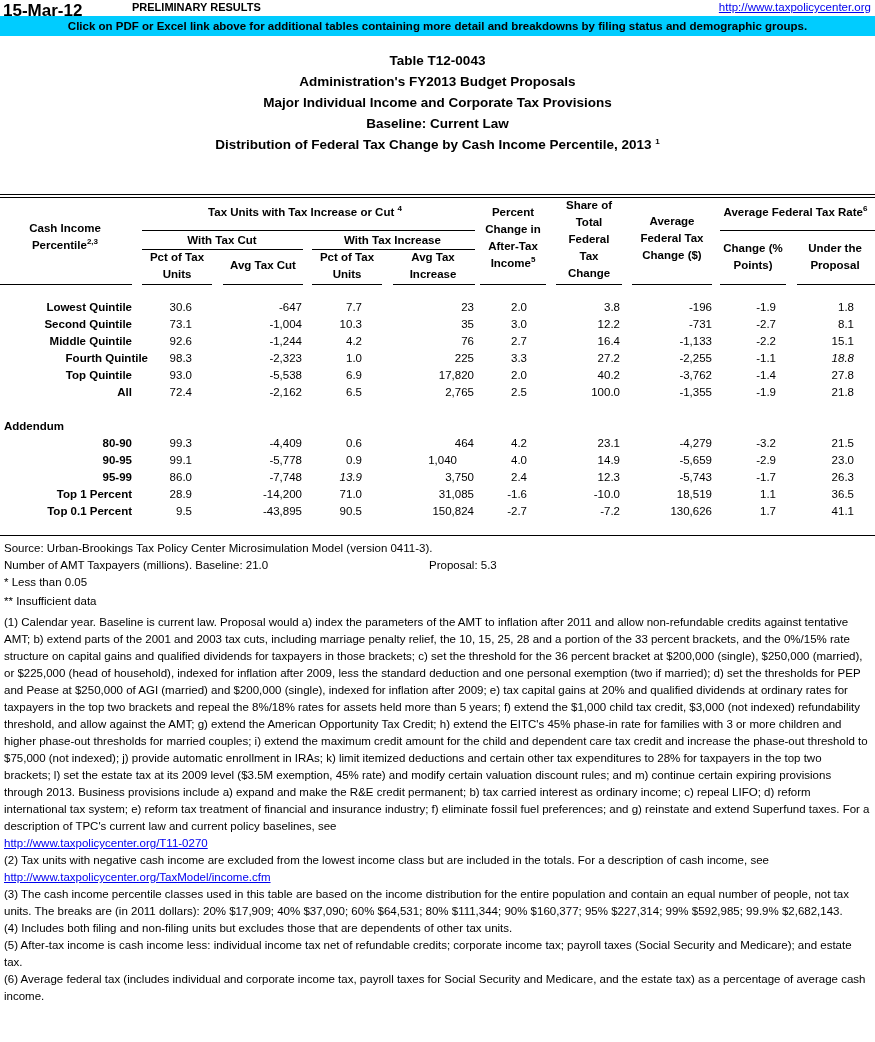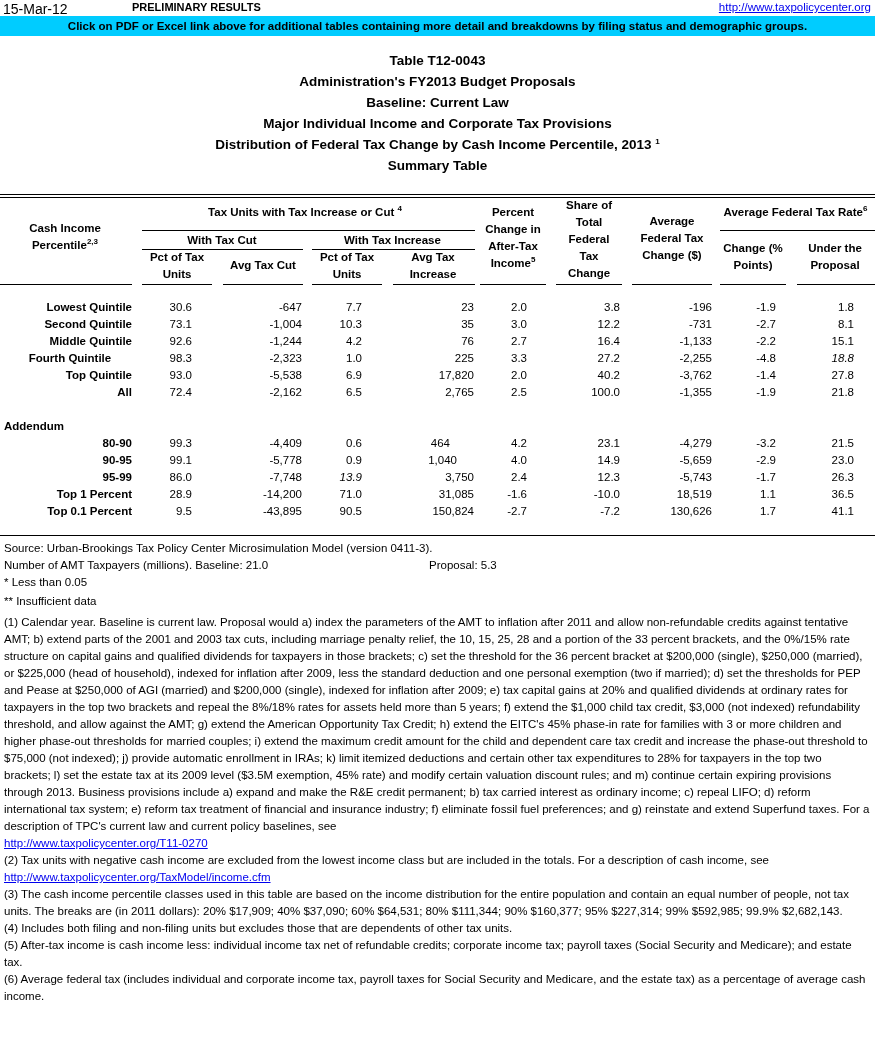--- a/index.html
+++ b/index.html
@@ -1,20 +1,20 @@
 <!DOCTYPE html>
 <html><head>
 <meta charset="utf-8">
 <style>
   html, body { margin:0; padding:0; background:#ffffff; }
   body { width:875px; height:1042px; position:relative; overflow:hidden;
          font-family:"Liberation Sans", "DejaVu Sans", sans-serif; color:#000; font-size:12px; }
   .abs { position:absolute; }
   .topbar { left:0; top:0; width:875px; height:16px; }
-  .date { left:3px; top:1px; font-weight:normal; font-size:14px; }
+  .date { left:3px; top:1px; font-weight:bold; font-size:17px; }
   .prelim { left:132px; top:1px; font-weight:bold; font-size:11px; }
   .toplink { right:4px; top:1px; font-size:11.5px; color:#0000ee; text-decoration:underline; cursor:pointer; }
   .banner { left:0; top:16px; width:875px; height:20px; background:#00ccff;
             font-weight:bold; font-size:11.5px; text-align:center; line-height:20px; }
   .titles { left:0; top:50px; width:875px; text-align:center; font-weight:bold; font-size:13.5px; }
   .titles div { height:21px; line-height:21px; }
   sup { font-size:8px; vertical-align:super; line-height:0; }
 
   .rule { position:absolute; background:#000; }
   .hdr { position:absolute; font-weight:bold; font-size:11.5px; text-align:center; line-height:17px; }
@@ -34,24 +34,23 @@
 <div class="abs topbar">
   <span class="abs date">15-Mar-12</span>
   <span class="abs prelim">PRELIMINARY RESULTS</span>
   <a class="abs toplink">http://www.taxpolicycenter.org</a>
 </div>
 <div class="abs banner">Click on PDF or Excel link above for additional tables containing more detail and breakdowns by filing status and demographic groups.</div>
 
 <div class="abs titles">
   <div>Table T12-0043</div>
   <div>Administration's FY2013 Budget Proposals</div>
+  <div>Major Individual Income and Corporate Tax Provisions</div>
   <div>Baseline: Current Law</div>
-  <div>Major Individual Income and Corporate Tax Provisions</div>
   <div><span>Distribution of Federal Tax Change by Cash Income Percentile, 2013</span> <sup>1</sup></div>
-  <div>Summary Table</div>
 </div>
 
 <div class="rule" style="left:0;top:194px;width:875px;height:1px;"></div>
 <div class="rule" style="left:0;top:197px;width:875px;height:1px;"></div>
 
 <div class="hdr" style="left:5px;top:220px;width:120px;">
   <div>Cash Income</div>
   <div><span>Percentile</span><sup>2,3</sup></div>
 </div>
 <div class="hdr" style="left:140px;top:204px;width:330px;">
@@ -151,29 +150,29 @@
       <span class="num" style="left: 222px; width: 80px;">-1,244</span>
       <span class="num" style="left: 312px; width: 50px;">4.2</span>
       <span class="num" style="left: 392px; width: 82px;">76</span>
       <span class="num" style="left: 480px; width: 47px;">2.7</span>
       <span class="num" style="left: 556px; width: 64px;">16.4</span>
       <span class="num" style="left: 632px; width: 80px;">-1,133</span>
       <span class="num" style="left: 720px; width: 56px;">-2.2</span>
       <span class="num" style="left: 797px; width: 57px;">15.1</span>
     </div>
     <div class="row" style="top: 350px;">
-      <span class="lbl" style="left: 4px; width: 132px; text-align: center;">Fourth Quintile</span>
+      <span class="lbl" style="left: 16px; width: 132px;">Fourth Quintile</span>
       <span class="num" style="left: 142px; width: 50px;">98.3</span>
       <span class="num" style="left: 222px; width: 80px;">-2,323</span>
       <span class="num" style="left: 312px; width: 50px;">1.0</span>
       <span class="num" style="left: 392px; width: 82px;">225</span>
       <span class="num" style="left: 480px; width: 47px;">3.3</span>
       <span class="num" style="left: 556px; width: 64px;">27.2</span>
       <span class="num" style="left: 632px; width: 80px;">-2,255</span>
-      <span class="num" style="left: 720px; width: 56px;">-4.8</span>
+      <span class="num" style="left: 720px; width: 56px;">-1.1</span>
       <span class="num" style="left: 797px; width: 57px; font-style: italic;">18.8</span>
     </div>
     <div class="row" style="top: 367px;">
       <span class="lbl" style="left: 0px; width: 132px;">Top Quintile</span>
       <span class="num" style="left: 142px; width: 50px;">93.0</span>
       <span class="num" style="left: 222px; width: 80px;">-5,538</span>
       <span class="num" style="left: 312px; width: 50px;">6.9</span>
       <span class="num" style="left: 392px; width: 82px;">17,820</span>
       <span class="num" style="left: 480px; width: 47px;">2.0</span>
       <span class="num" style="left: 556px; width: 64px;">40.2</span>
@@ -197,21 +196,21 @@
 
 <div class="row" style="top:418px;">
   <span style="left:4px;font-weight:bold;">Addendum</span>
 </div>
 <div id="add-rows">
     <div class="row" style="top: 435px;">
       <span class="lbl" style="left: 0px; width: 132px;">80-90</span>
       <span class="num" style="left: 142px; width: 50px;">99.3</span>
       <span class="num" style="left: 222px; width: 80px;">-4,409</span>
       <span class="num" style="left: 312px; width: 50px;">0.6</span>
-      <span class="num" style="left: 368px; width: 82px;">464</span>
+      <span class="num" style="left: 392px; width: 82px;">464</span>
       <span class="num" style="left: 480px; width: 47px;">4.2</span>
       <span class="num" style="left: 556px; width: 64px;">23.1</span>
       <span class="num" style="left: 632px; width: 80px;">-4,279</span>
       <span class="num" style="left: 720px; width: 56px;">-3.2</span>
       <span class="num" style="left: 797px; width: 57px;">21.5</span>
     </div>
     <div class="row" style="top: 452px;">
       <span class="lbl" style="left: 0px; width: 132px;">90-95</span>
       <span class="num" style="left: 142px; width: 50px;">99.1</span>
       <span class="num" style="left: 222px; width: 80px;">-5,778</span>

